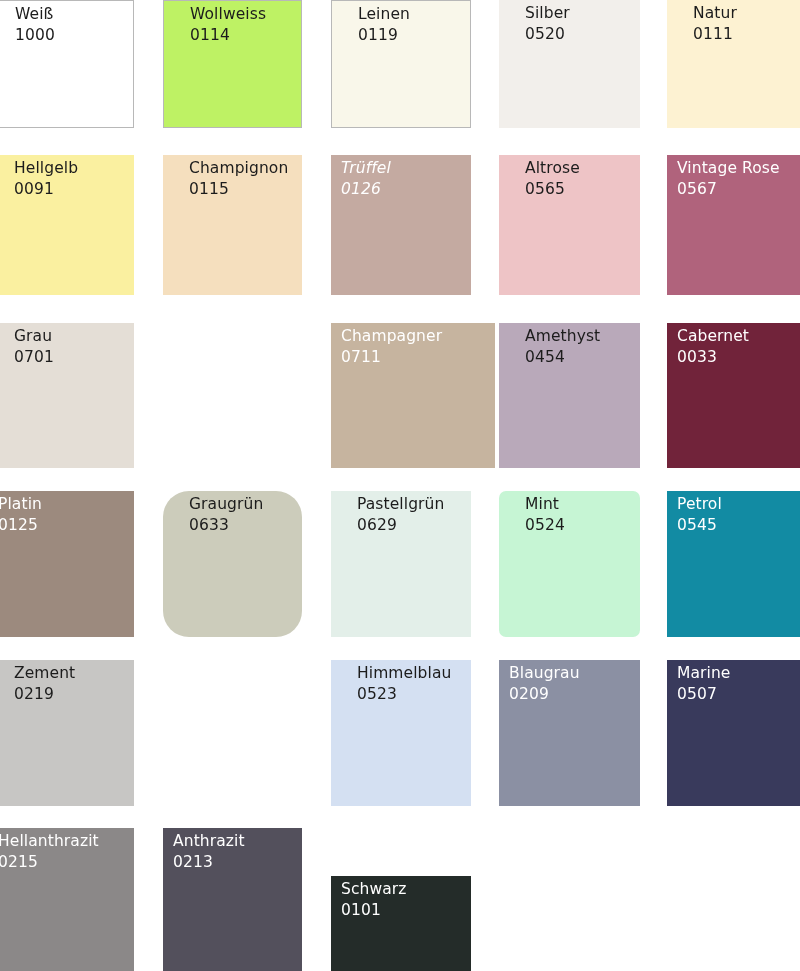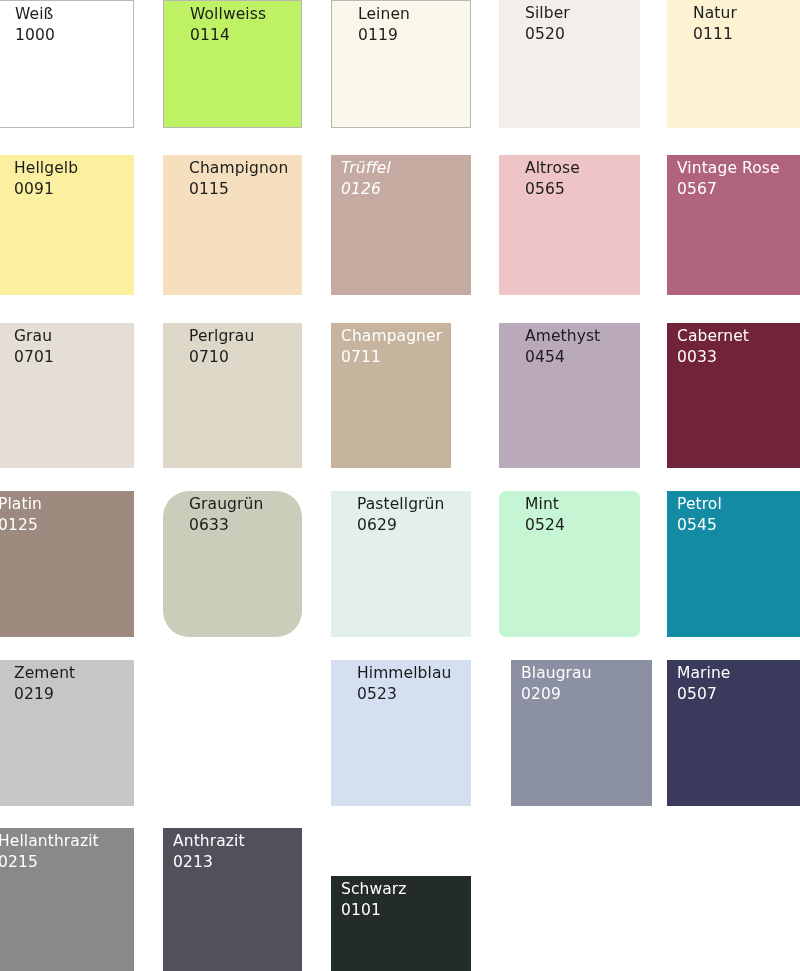--- a/index.html
+++ b/index.html
@@ -115,27 +115,21 @@
         <span class="swatch-name">Vintage Rose</span>
         <span class="swatch-code">0567</span>
       </div>
     </div>
     <div class="swatch text-dark" style="left: -12px; top: 323px; width: 146px; height: 145px; background: rgb(228, 222, 214);">
       <div class="swatch-label">
         <span class="swatch-name">Grau</span>
         <span class="swatch-code">0701</span>
       </div>
     </div>
-    <div class="swatch text-dark" style="left: 163px; top: 323px; width: 139px; height: 145px; background: rgb(222, 216, 201);">
-      <div class="swatch-label">
-        <span class="swatch-name">Perlgrau</span>
-        <span class="swatch-code">0710</span>
-      </div>
-    </div>
-    <div class="swatch text-light" style="left: 331px; top: 323px; width: 120px; height: 145px; background: rgb(198, 180, 159); padding-left: 33px;">
+    <div class="swatch text-light" style="left: 331px; top: 323px; width: 164px; height: 145px; background: rgb(198, 180, 159); padding-left: 33px;">
       <div class="swatch-label">
         <span class="swatch-name">Champagner</span>
         <span class="swatch-code">0711</span>
       </div>
     </div>
     <div class="swatch text-dark" style="left: 499px; top: 323px; width: 141px; height: 145px; background: rgb(185, 169, 186);">
       <div class="swatch-label">
         <span class="swatch-name">Amethyst</span>
         <span class="swatch-code">0454</span>
       </div>
@@ -181,21 +175,21 @@
         <span class="swatch-name">Zement</span>
         <span class="swatch-code">0219</span>
       </div>
     </div>
     <div class="swatch text-dark" style="left: 331px; top: 660px; width: 140px; height: 146px; background: rgb(212, 224, 242);">
       <div class="swatch-label">
         <span class="swatch-name">Himmelblau</span>
         <span class="swatch-code">0523</span>
       </div>
     </div>
-    <div class="swatch text-light" style="left: 499px; top: 660px; width: 141px; height: 146px; background: rgb(139, 144, 163); margin-left: 12px;">
+    <div class="swatch text-light" style="left: 499px; top: 660px; width: 141px; height: 146px; background: rgb(139, 144, 163);">
       <div class="swatch-label">
         <span class="swatch-name">Blaugrau</span>
         <span class="swatch-code">0209</span>
       </div>
     </div>
     <div class="swatch text-light" style="left: 667px; top: 660px; width: 146px; height: 146px; background: rgb(57, 58, 92);">
       <div class="swatch-label">
         <span class="swatch-name">Marine</span>
         <span class="swatch-code">0507</span>
       </div>

